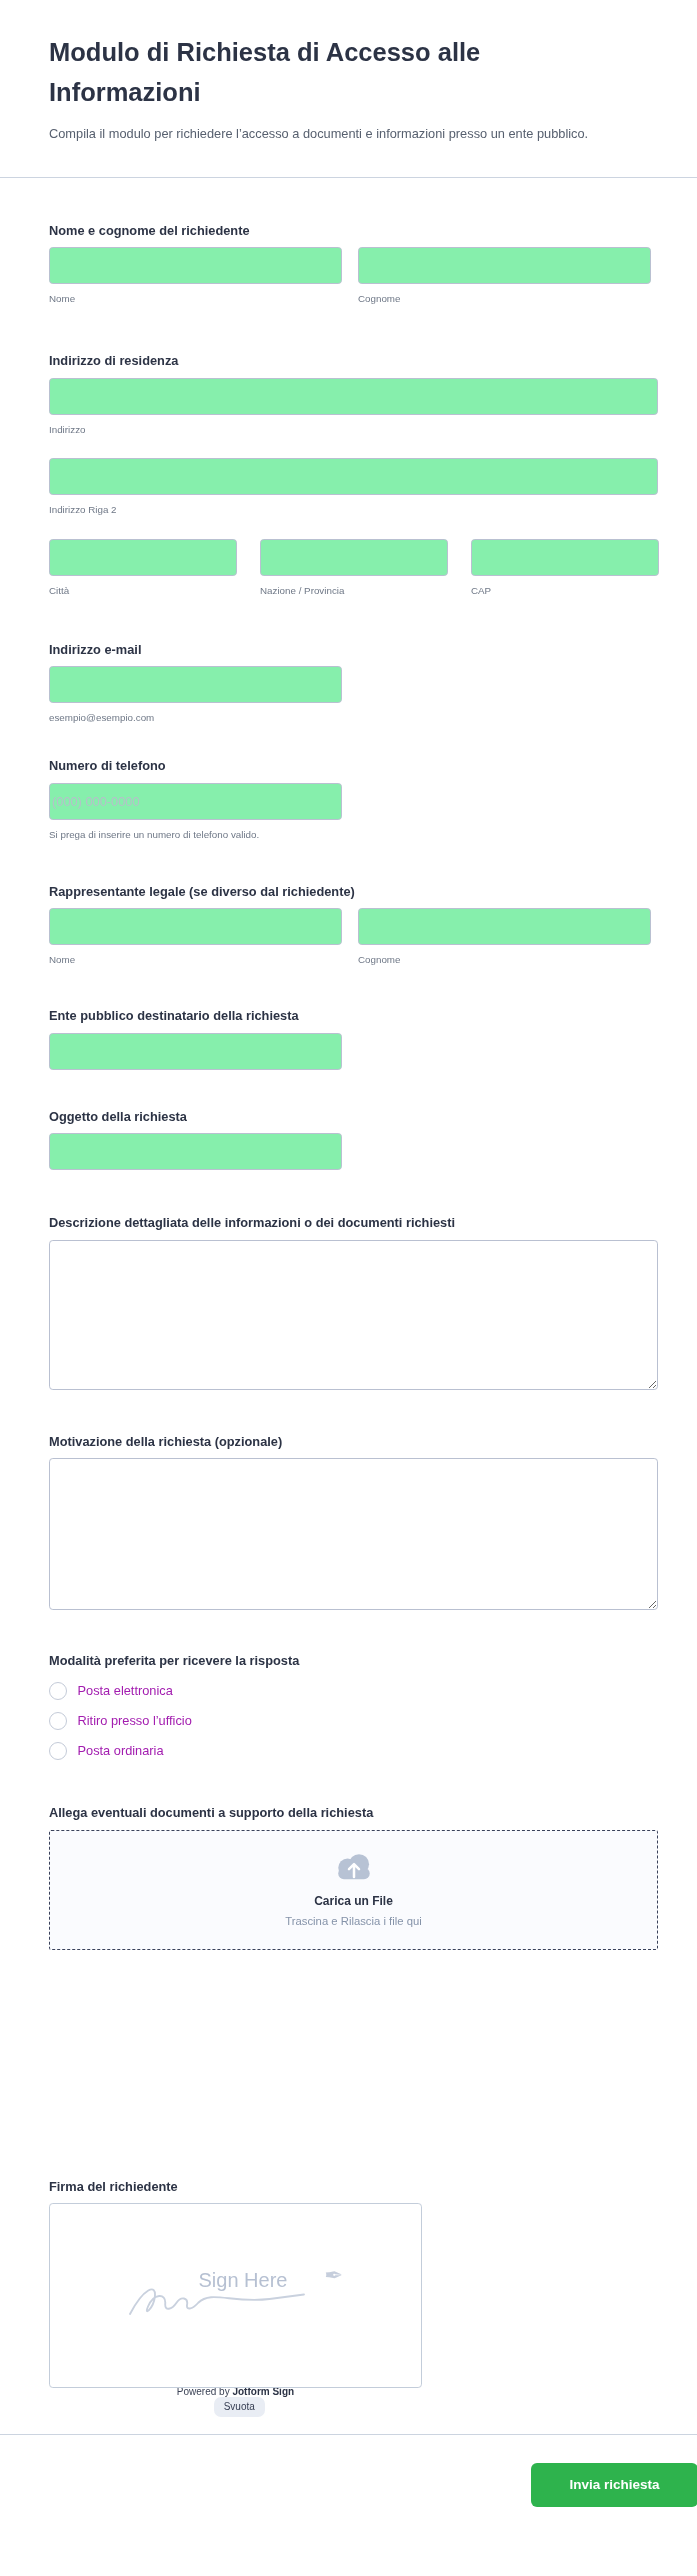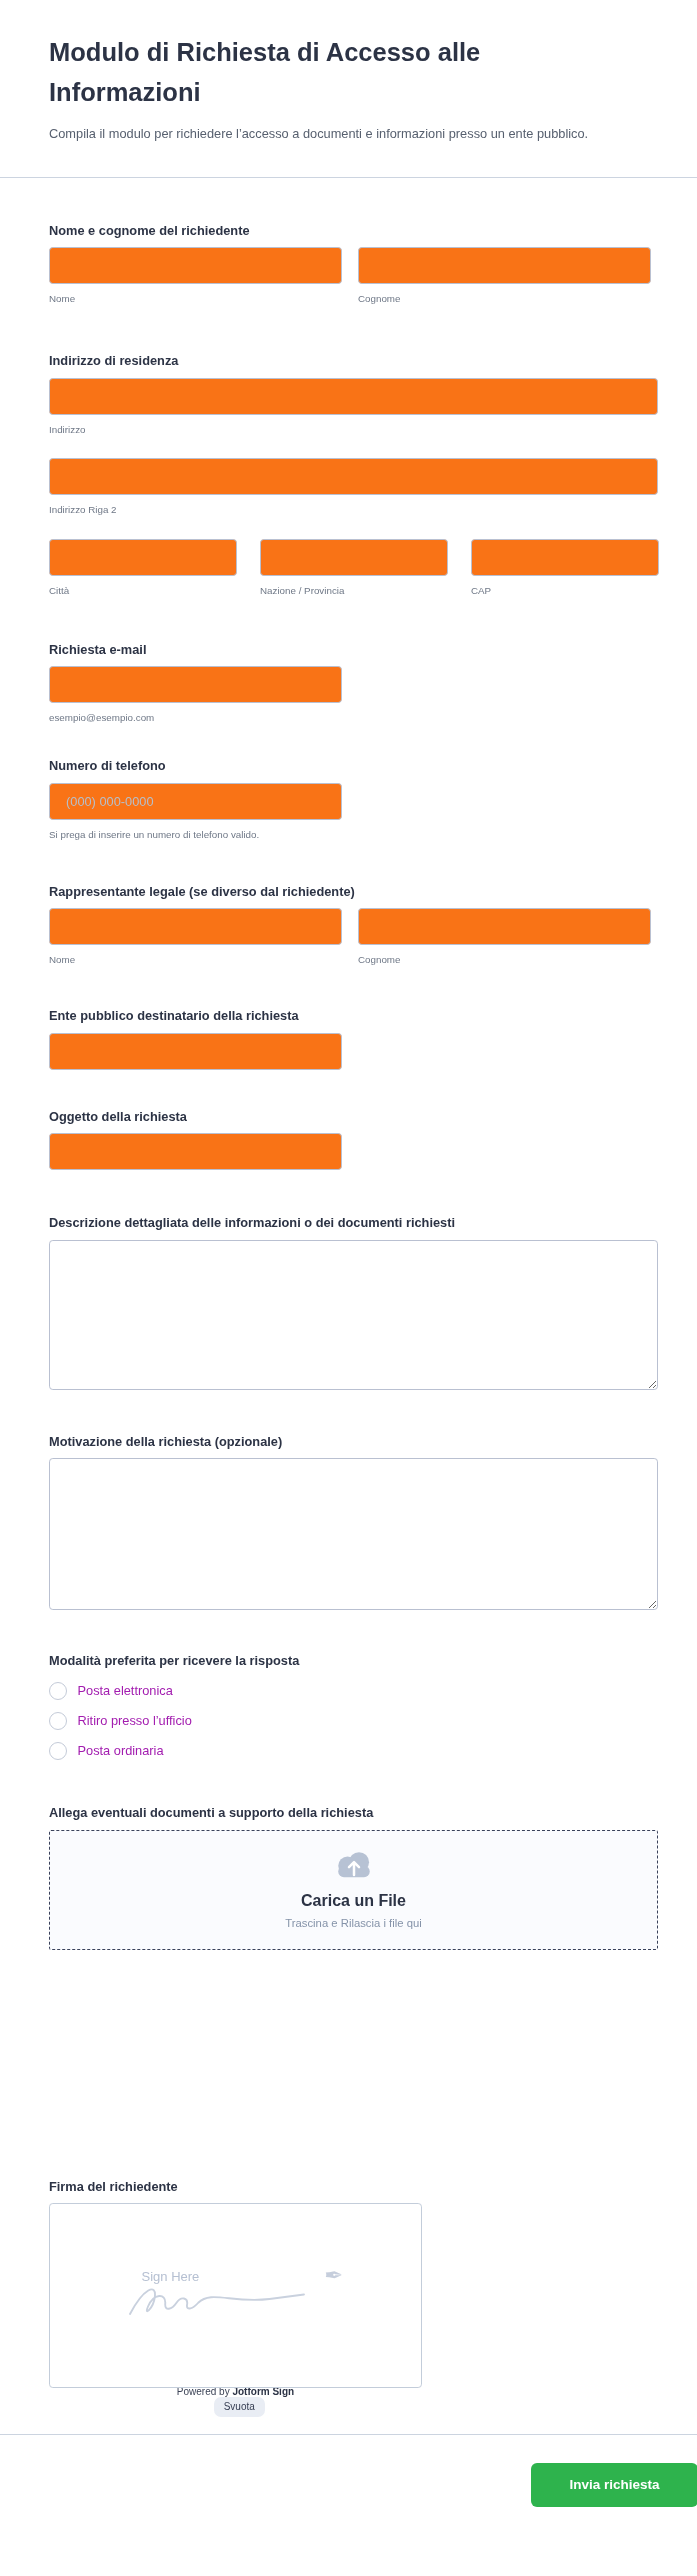--- a/index.html
+++ b/index.html
@@ -28,22 +28,22 @@
   .form-body { padding: 0 40px 0 49px; }
   .field { margin-top: 44px; }
   .q-label {
     font-size: 12.8px; font-weight: 600; color: #2c3345;
     line-height: 18px; margin-bottom: 7.5px;
   }
   .row-two { display: grid; grid-template-columns: 293px 293px; column-gap: 16px; }
   .row-three { display: grid; grid-template-columns: 188px 188px 188px; column-gap: 23px; margin-top: 22.5px; }
   .text-input {
     width: 100%; height: 37px; border: 0.8px solid #b9c0d1; border-radius: 3.8px;
-    background: #f97316; font-family: inherit; font-size: 12.8px; color: #2c3345;
-    padding: 0 16px; outline: none;
+    background: #86efac; font-family: inherit; font-size: 12.8px; color: #2c3345;
+    padding: 0 2px; outline: none;
   }
   .text-input.half { width: 293px; }
   .text-input::placeholder { color: #b6bfca; }
   .sublabel {
     margin-top: 9px; font-size: 9.8px; color: #6f7887; line-height: 12px; font-weight: 400;
   }
   .stacked + .stacked { margin-top: 22.5px; }
   textarea.big-text {
     width: 100%; height: 150px; border: 0.8px solid #b9c0d1; border-radius: 3.8px;
     font-family: inherit; font-size: 12.8px; color: #2c3345; padding: 7.5px 9px;
@@ -61,35 +61,35 @@
   .radio-label { margin-left: 10.5px; font-size: 12.8px; color: #a21caf; line-height: 18px; }
 
   
   .upload-box {
     margin-top: 7.5px; width: 100%; height: 120px;
     border: 0.8px dashed #39415a; border-radius: 2.3px; background: #fafbfe;
     display: flex; flex-direction: column; align-items: center; justify-content: center;
     cursor: pointer;
   }
   .upload-icon { display: block; margin-bottom: 10.5px; }
-  .upload-title { font-size: 16px; font-weight: 700; color: #2c3345; }
+  .upload-title { font-size: 12px; font-weight: 700; color: #2c3345; }
   .upload-subtitle { margin-top: 6.8px; font-size: 11.3px; color: #8593a9; }
 
   
   .sig-wrap { width: 373px; }
   .sig-pad {
     position: relative; width: 373px; height: 185px;
     border: 0.8px solid #c3cdda; border-radius: 3.8px; background: #fff; cursor: crosshair;
   }
   .sign-placeholder {
     position: absolute; top: 65px; left: 50%; transform: translateX(-50%);
     width: 218px; height: 53px;
   }
   .sign-here-text {
-    display: block; font-size: 13px; color: #b6c0d2;
+    display: block; text-align: center; font-size: 20px; color: #b6c0d2;
     padding-left: 15px;
   }
   .sign-squiggle { position: absolute; left: 0; top: 12px; }
   .pen-nib-icon {
     position: absolute; right: 1.5px; top: -4.5px; font-size: 22.5px; color: #c6cedc;
     line-height: 1;
   }
   .sig-footer {
     margin-top: 7.5px; display: flex; align-items: center; justify-content: flex-end;
     height: 21px;
@@ -160,21 +160,21 @@
           <div class="sublabel">Nazione / Provincia</div>
         </div>
         <div>
           <input type="text" class="text-input" style="">
           <div class="sublabel">CAP</div>
         </div>
       </div>
     </section>
 
     <section class="field">
-      <div class="q-label">Richiesta e-mail</div>
+      <div class="q-label">Indirizzo e-mail</div>
       <input type="text" class="text-input half" style="">
       <div class="sublabel">esempio@esempio.com</div>
     </section>
 
     <section class="field" style="margin-top:33px">
       <div class="q-label">Numero di telefono</div>
       <input type="text" class="text-input half" placeholder="(000) 000-0000" style="">
       <div class="sublabel">Si prega di inserire un numero di telefono valido.</div>
     </section>
 

